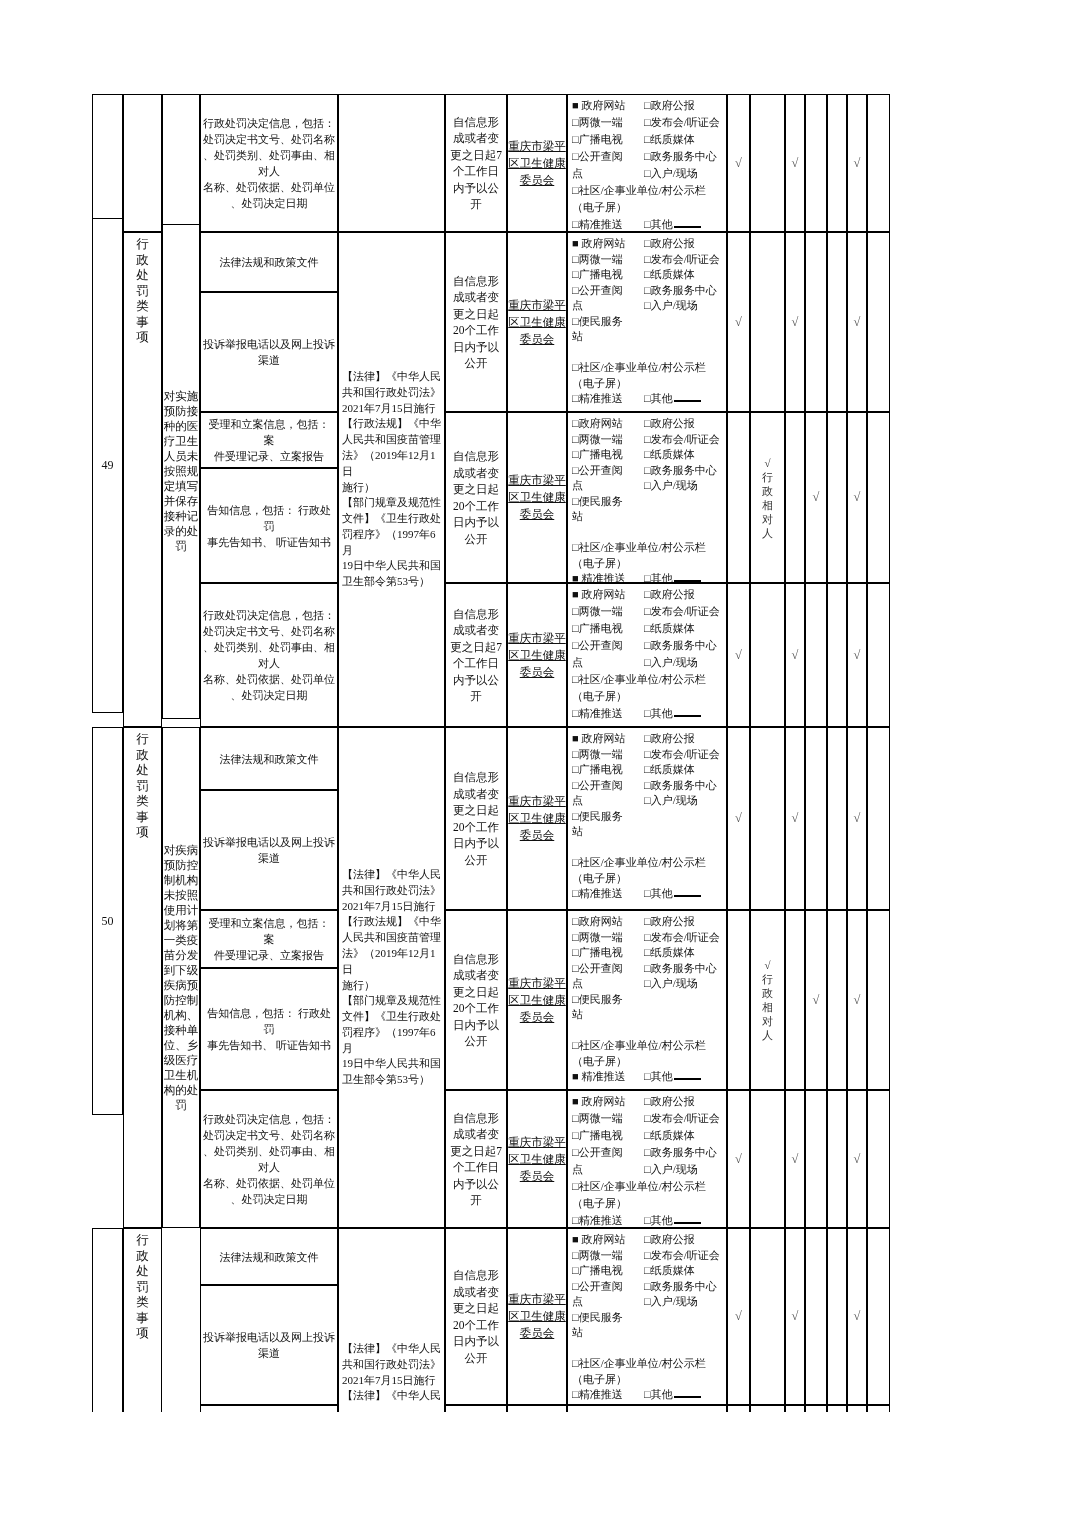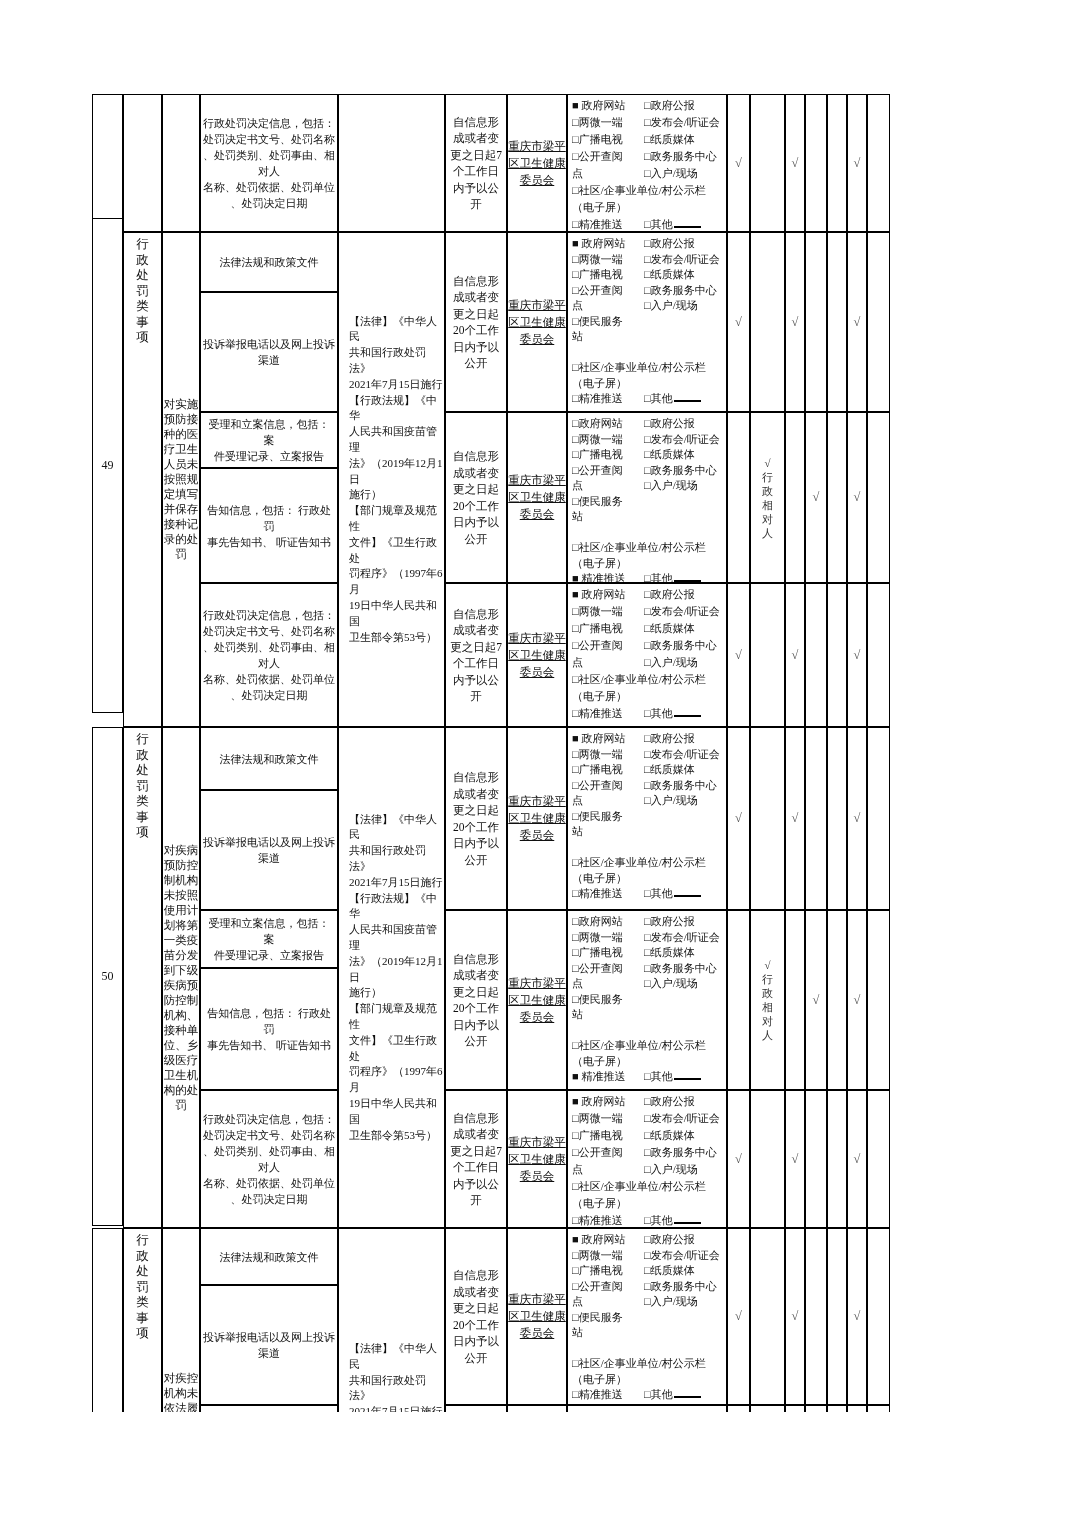--- a/index.html
+++ b/index.html
@@ -15,21 +15,21 @@
   .c6{left:415px;width:60px}.c7{left:475px;width:160px}
   .c8{left:635px;width:23px}.c9{left:658px;width:35px}.c10{left:693px;width:20px}
   .c11{left:713px;width:22px}.c12{left:735px;width:20px}.c13{left:755px;width:20px}
   .c14{left:775px;width:23px}
   .top{align-items:flex-start;}
   .cat{font-size:12.5px;line-height:15.5px;padding-top:4px;}
   .matter{font-size:11.5px;line-height:15px;}
   .item{font-size:11px;line-height:16px;padding:0 1px;}
   .time{font-size:11.5px;line-height:16.5px;}
   .org{font-size:11.5px;line-height:17px;text-decoration:underline;}
-  .basis{font-size:11px;line-height:15.8px;text-align:left;justify-content:flex-start;padding-left:10px;}
+  .basis{font-size:11px;line-height:15.8px;text-align:left;justify-content:flex-start;padding-left:3px;}
   .chk{font-size:12.5px;color:#555;}
   .vert{font-size:11px;line-height:14px;color:#333;}
   .serial{font-size:12px;}
   
   .chbox{display:block;text-align:left;padding:3px 3px 0 4px;font-size:11px;line-height:15.5px;white-space:normal;}
   .lh17{line-height:17px;padding-top:2px;}
   .ch-row{display:flex;}
   .ch-l{width:72px;flex:none;}
   .ch-r{flex:1;}
   .ch-full:empty{height:15.5px;}
@@ -97,21 +97,21 @@
     <div class="cell c14" style="top:0;height:138px"></div>
 
     <div class="cell c0 serial" style="top:124px;height:495px">49</div>
     <div class="cell c1 cat top" style="top:138px;height:495px">行
 政
 处
 罚
 类
 事
 项</div>
-    <div class="cell c2 matter" style="top:138px;height:495px">对实施
+    <div class="cell c2 matter" style="top:130px;height:495px">对实施
 预防接
 种的医
 疗卫生
 人员未
 按照规
 定填写
 并保存
 接种记
 录的处
 罚</div>
@@ -297,21 +297,21 @@
     <div class="cell c14" style="top:318px;height:171px"></div>
 
     <div class="cell c8 chk" style="top:489px;height:144px">√</div>
     <div class="cell c9" style="top:489px;height:144px"></div>
     <div class="cell c10 chk" style="top:489px;height:144px">√</div>
     <div class="cell c11" style="top:489px;height:144px"></div>
     <div class="cell c12" style="top:489px;height:144px"></div>
     <div class="cell c13 chk" style="top:489px;height:144px">√</div>
     <div class="cell c14" style="top:489px;height:144px"></div>
 
-    <div class="cell c0 serial" style="top:633px;height:499px">50</div>
+    <div class="cell c0 serial" style="top:633px;height:388px">50</div>
     <div class="cell c1 cat top" style="top:633px;height:501px">行
 政
 处
 罚
 类
 事
 项</div>
     <div class="cell c2 matter" style="top:633px;height:501px">对疾病
 预防控
 制机构
@@ -520,23 +520,20 @@
     <div class="cell c14" style="top:996px;height:138px"></div>
 
     <div class="cell c0" style="top:1134px;height:196px"></div>
     <div class="cell c1 cat top" style="top:1134px;height:196px">行
 政
 处
 罚
 类
 事
 项</div>
-    <div class="cell c2 matter top" style="top:1134px;height:196px;padding-top:142px">对疾控
-机构未
-依法履</div>
 
     <div class="cell c3 item" style="top:1134px;height:57px">法律法规和政策文件</div>
     <div class="cell c3 item" style="top:1191px;height:120px">投诉举报电话以及网上投诉
 渠道</div>
 
     <div class="cell c4 basis top" style="top:1134px;height:196px;padding-top:112px">【法律】《中华人民
 共和国行政处罚法》
 2021年7月15日施行
 【法律】《中华人民</div>
 

